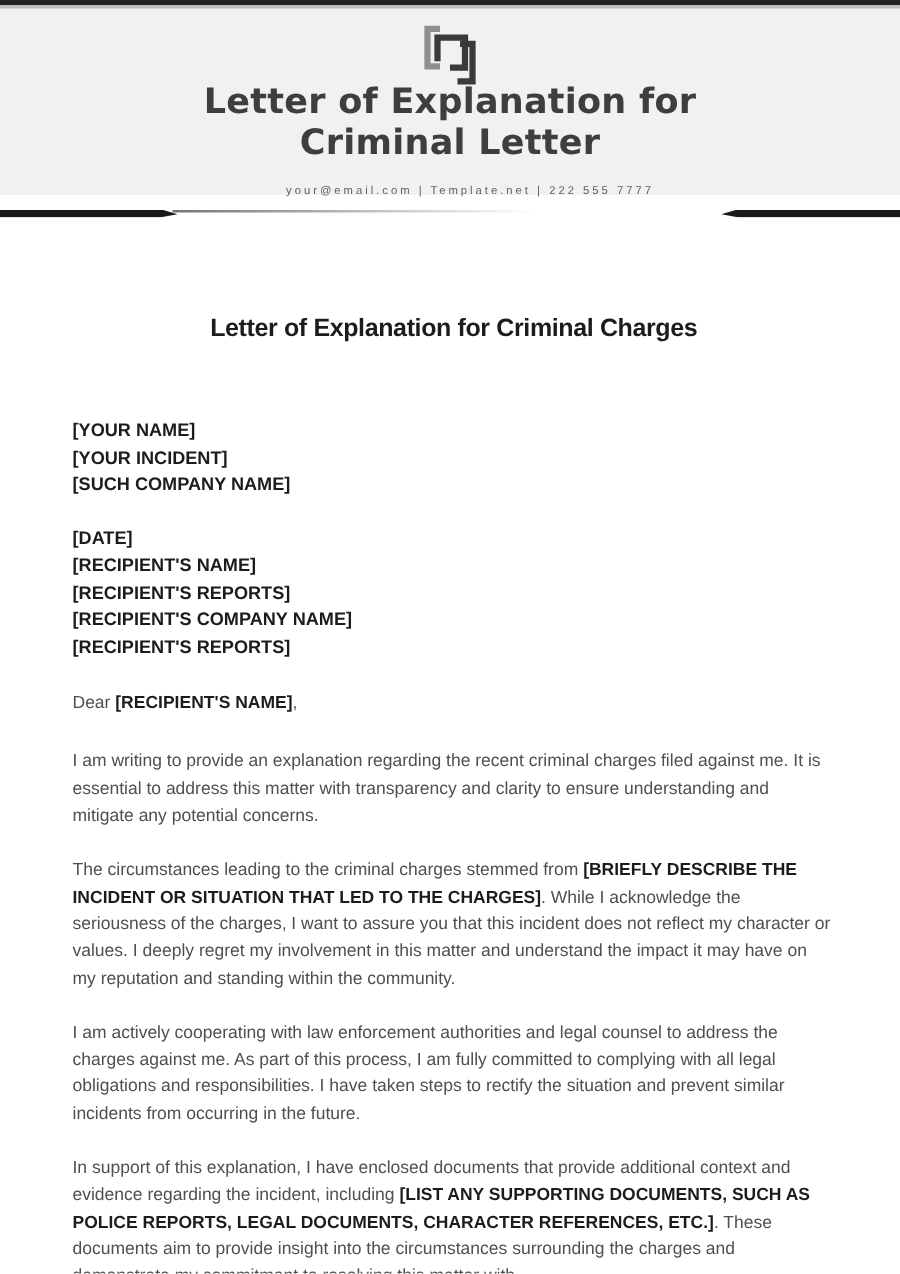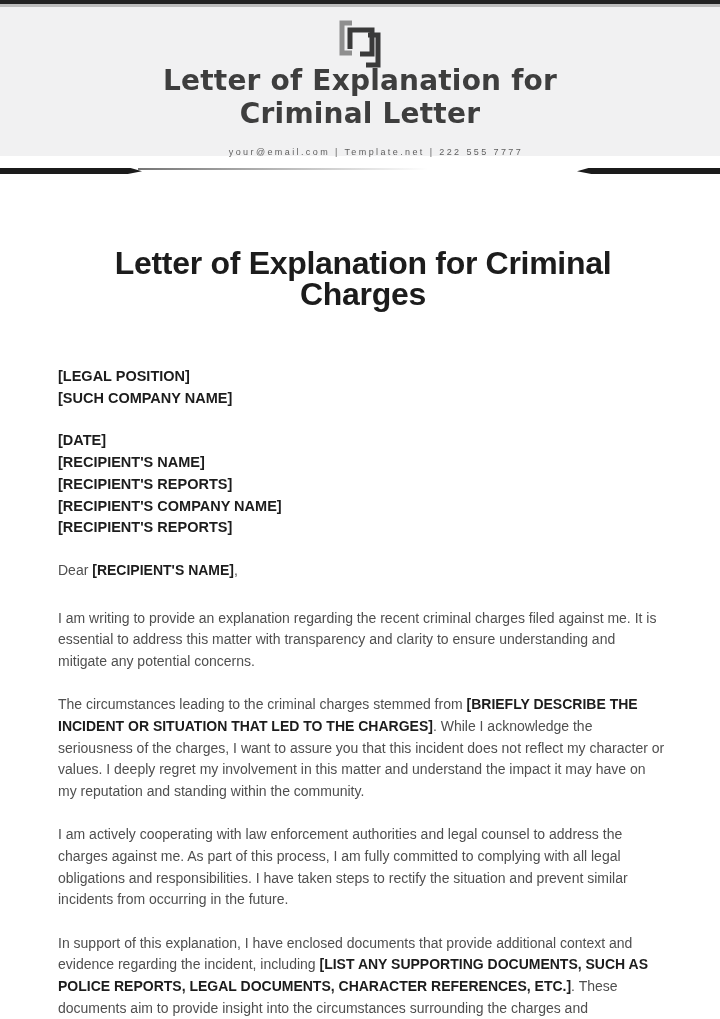--- a/index.html
+++ b/index.html
@@ -76,21 +76,21 @@
     position: absolute;
     top: 175px; left: 58px;
     width: 610px;
     color: #4f4f4f;
     font-size: 14px;
     line-height: 21.7px;
   }
   .letter-heading {
     margin: 73px 0 56px;
     text-align: center;
-    font-size: 32px;
+    font-size: 20px;
     line-height: 31px;
     font-weight: 700;
     color: #1c1c1c;
     letter-spacing: -0.3px;
   }
   .addr-block { margin: 0 0 21px; }
   .addr-block div {
     font-weight: 700;
     font-size: 14.5px;
     line-height: 21.7px;
@@ -125,21 +125,22 @@
 
   <div class="shadow-left"></div>
   <div class="shadow-mid"></div>
   <div class="shadow-right"></div>
 
   <main class="page">
 
     <h1 class="letter-heading">Letter of Explanation for Criminal Charges</h1>
 
     <div class="addr-block">
-      <div>[LEGAL POSITION]</div>
+      <div>[YOUR NAME]</div>
+      <div>[YOUR INCIDENT]</div>
       <div>[SUCH COMPANY NAME]</div>
     </div>
 
     <div class="addr-block">
       <div>[DATE]</div>
       <div>[RECIPIENT'S NAME]</div>
       <div>[RECIPIENT'S REPORTS]</div>
       <div>[RECIPIENT'S COMPANY NAME]</div>
       <div>[RECIPIENT'S REPORTS]</div>
     </div>

